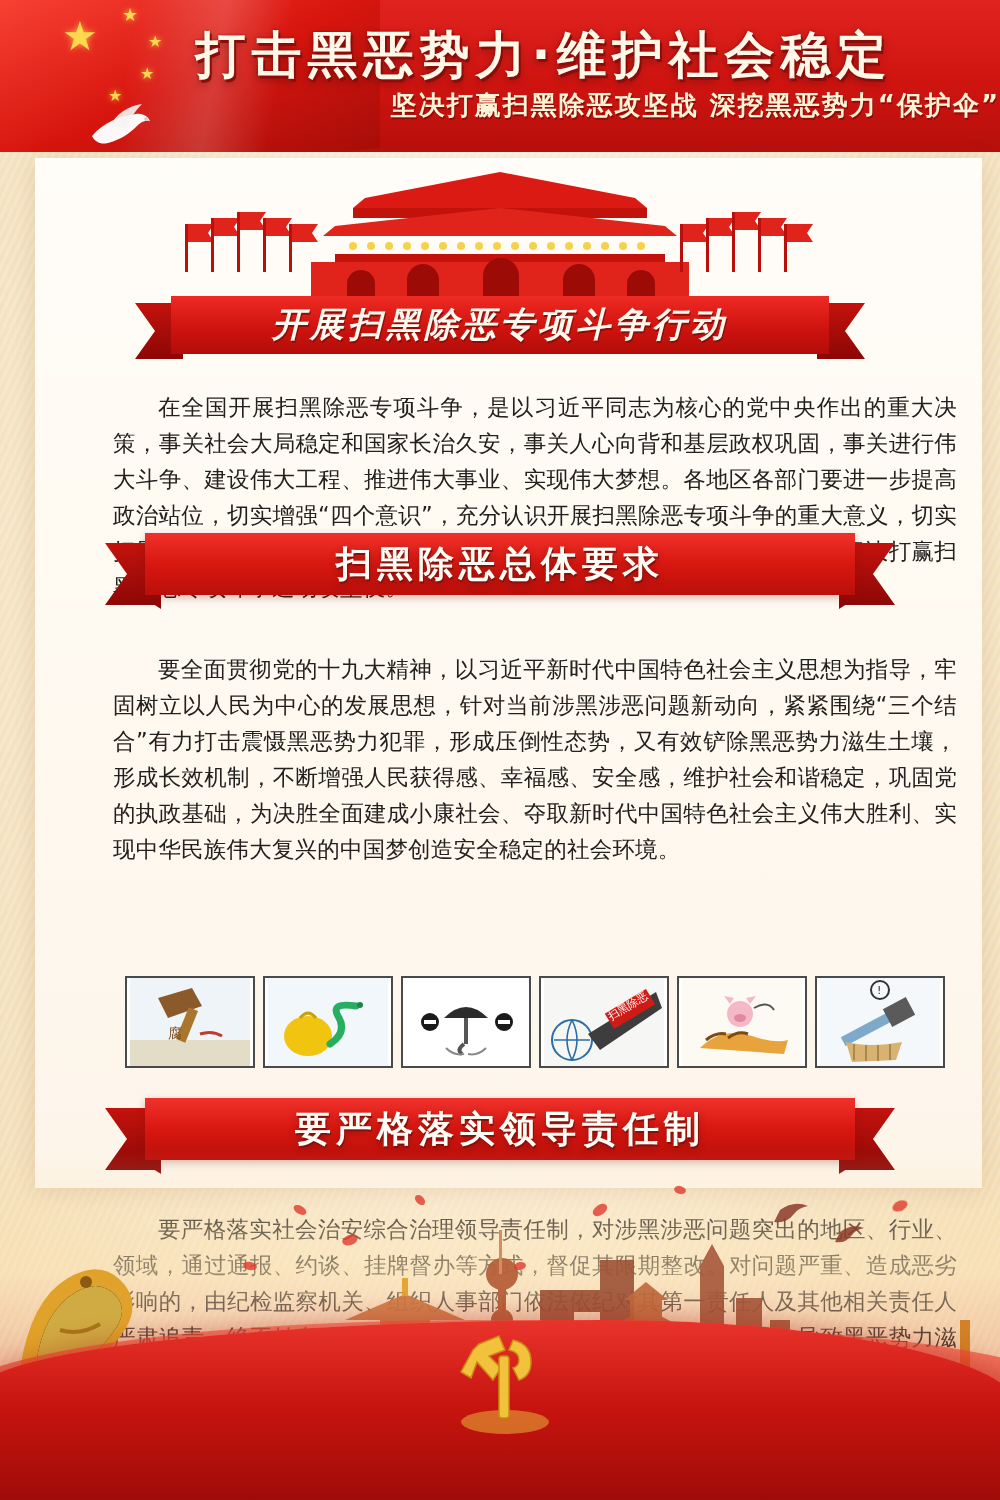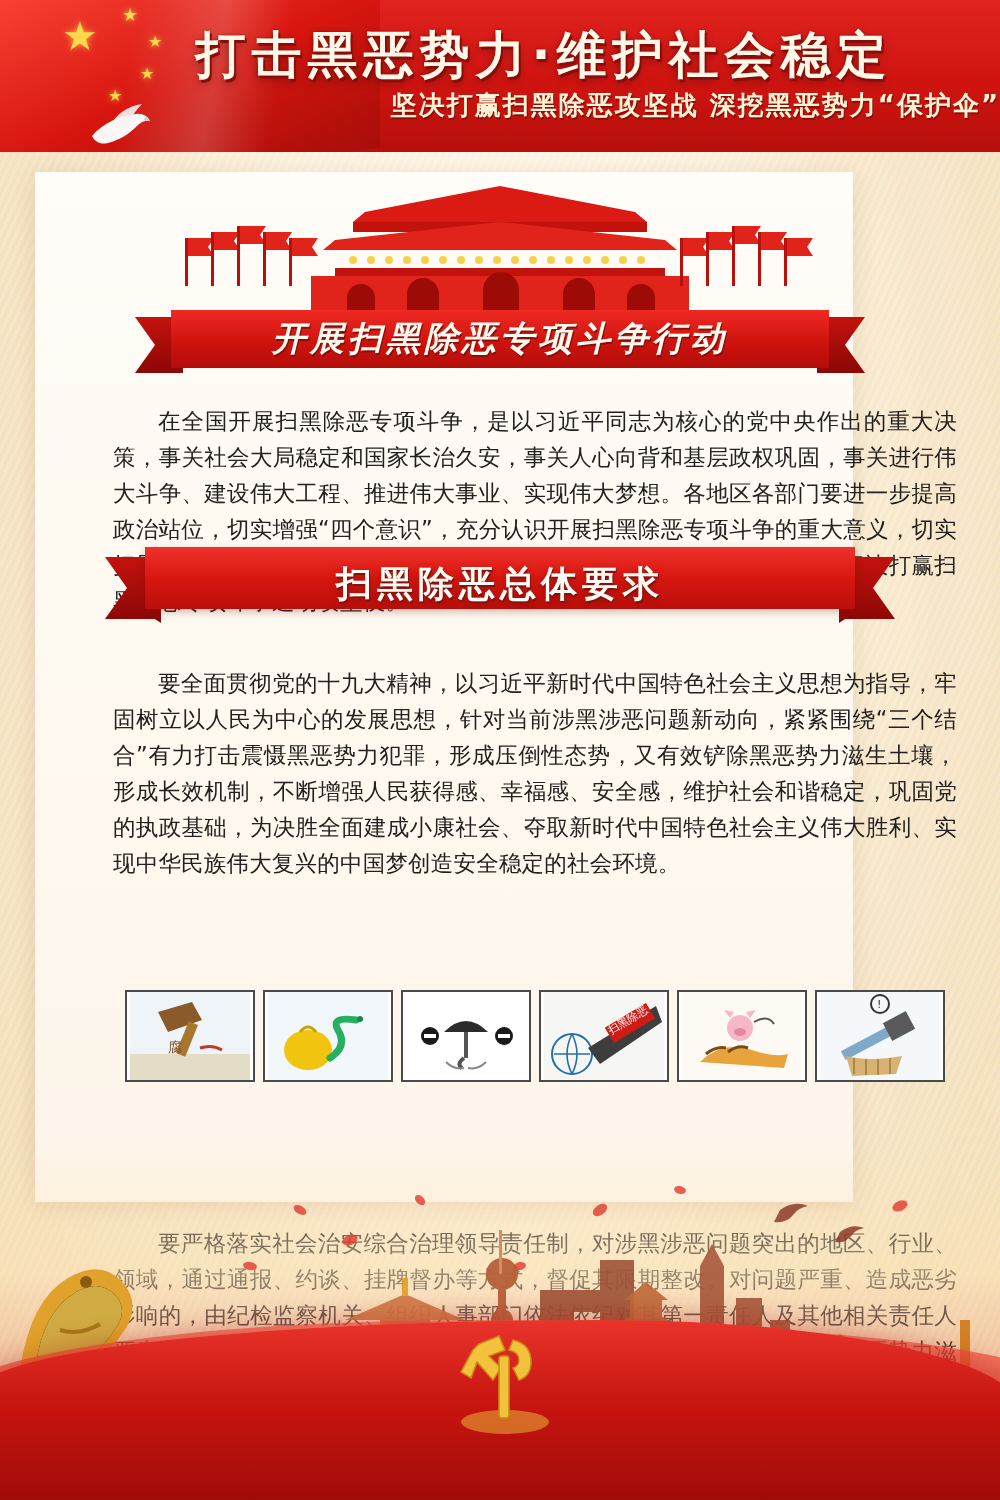--- a/index.html
+++ b/index.html
@@ -56,33 +56,33 @@
     font-weight:bold; font-size:26px; letter-spacing:2px; color:#fff4d6;
     text-shadow:1px 2px 0 #8d0d09;
   }
   .dove{
     position:absolute; left:86px; top:96px; width:70px; height:60px;
     pointer-events:none;
   }
 
   
   .card{
-    position:absolute; left:35px; top:172px; width:818px; height:1030px;
+    position:absolute; left:35px; top:158px; width:947px; height:1030px;
     background:linear-gradient(180deg,#fffdf9 0%, #fffaf2 35%, #fdf5ea 100%);
     border-radius:0;
     box-shadow:0 4px 22px rgba(150,90,40,.18);
   }
 
   
   .gate{ position:absolute; left:0; top:6px; width:930px; height:150px; }
 
   
   .ribbon{
     position:absolute; width:790px; height:62px; left:70px;
-    display:flex; align-items:flex-end; justify-content:center;
+    display:flex; align-items:center; justify-content:center;
   }
   .ribbon .body{
     position:absolute; left:40px; right:40px; top:0; height:62px;
     background:linear-gradient(180deg,#f0312b 0%, #d81710 50%, #bb0f0a 100%);
     box-shadow:0 3px 8px rgba(120,20,10,.28);
   }
   .ribbon .tail{
     position:absolute; top:10px; width:56px; height:62px;
     background:linear-gradient(180deg,#c4120d,#8d0806);
   }
@@ -349,20 +349,28 @@
         <circle cx="60" cy="12" r="9" fill="none" stroke="#333" stroke-width="2"></circle>
         <text x="57" y="16" font-size="11" fill="#333" font-family="DejaVu Sans">!</text>
         <rect x="20" y="46" width="54" height="10" transform="rotate(-28 47 51)" fill="#7fa9c9"></rect>
         <rect x="66" y="24" width="26" height="20" transform="rotate(-28 79 34)" fill="#5a5a5a"></rect>
         <path d="M26 64 q24 6 56 0 l-6 18 -44 2z" fill="#d8b271"></path>
         <path d="M34 66 v16 M46 67 v16 M58 67 v16 M70 66 v16" stroke="#a8894f" stroke-width="2"></path>
       </svg>
     </div>
   </div>
 
+  <div class="ribbon small" style="top:940px;">
+    <div class="fold-l"></div>
+    <div class="fold-r"></div>
+    <div class="tail l"></div>
+    <div class="tail r"></div>
+    <div class="body"></div>
+    <div class="txt">要严格落实领导责任制</div>
+  </div>
 
   <p class="para" style="top:1030px;">要严格落实社会治安综合治理领导责任制，对涉黑涉恶问题突出的地区、行业、领域，通过通报、约谈、挂牌督办等方式，督促其限期整改。对问题严重、造成恶劣影响的，由纪检监察机关、组织人事部门依法依纪对其第一责任人及其他相关责任人严肃追责，绝不姑息。严格落实行业监管责任，对日常监管不到位，导致黑恶势力滋生蔓延的，要实行责任倒查，严肃问责。</p>
 </div>
 
 <div class="bottom">
   <div class="glow"></div>
 
   <svg style="position:absolute;left:0;top:20px;width:1000px;height:230px;" viewBox="0 0 1000 230">
 
     <g>

